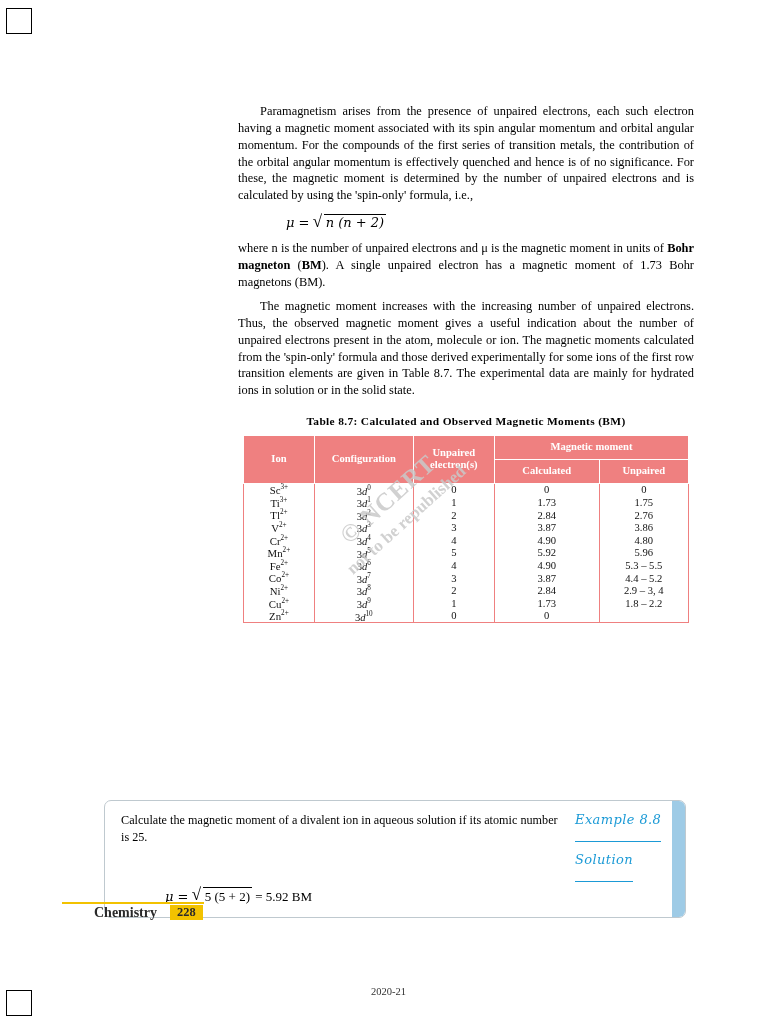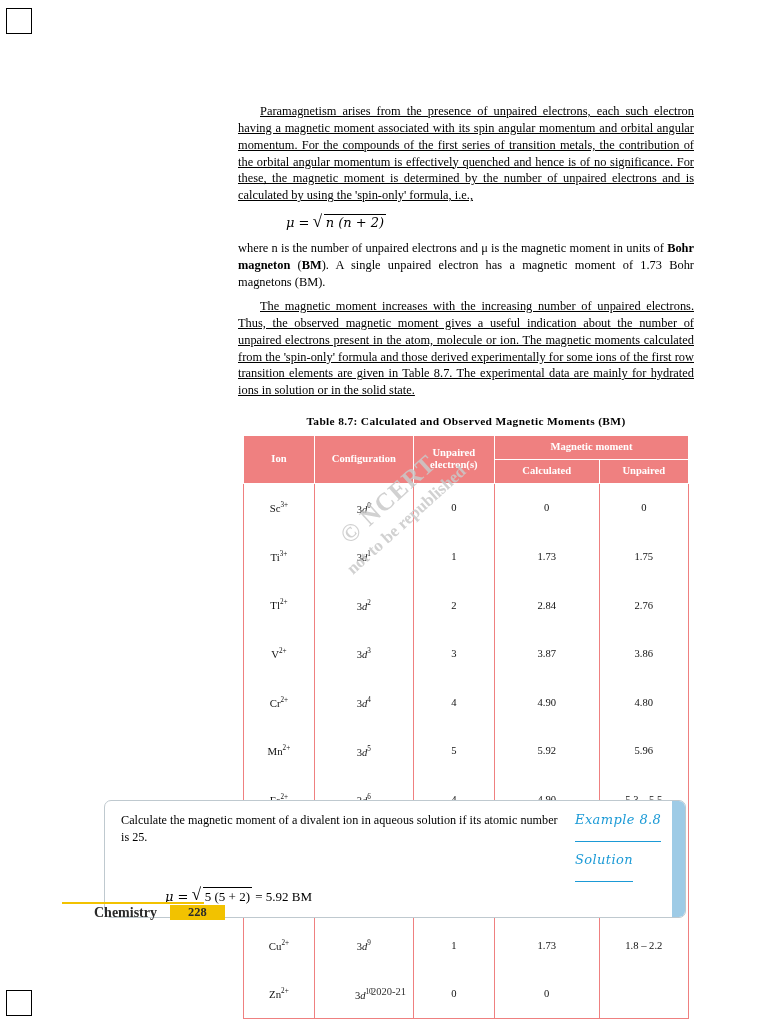--- a/index.html
+++ b/index.html
@@ -37,21 +37,21 @@
     width: 456px;
   }
   p.body {
     margin: 0 0 0 0;
     font-size: 12.4px;
     line-height: 1.36;
     text-align: justify;
     text-justify: inter-word;
   }
   p.indent { text-indent: 22px; }
-  p.gap { margin-top: 7px; text-decoration: underline; }
+  p.gap { margin-top: 7px; }
 
   
   .formula-line {
     margin: 10px 0 10px 0;
     padding-left: 48px;
     font-size: 13px;
     line-height: 1.1;
   }
   .mu { font-style: italic; font-family: "DejaVu Serif", serif; }
   .sqrt-wrap {
@@ -92,21 +92,21 @@
     border: 1px solid #ffffff;
     font-weight: bold;
     padding: 5px 3px;
     text-align: center;
     font-size: 10.6px;
     line-height: 1.2;
   }
   table.magtable td {
     border-left: 1px solid #ef8080;
     border-right: 1px solid #ef8080;
-    padding: 18px 3px;
+    padding: 0 3px;
     text-align: center;
     font-size: 10.6px;
     color: #111;
   }
   table.magtable tr.last td { border-bottom: 1px solid #ef8080; }
   .ionname { font-size: 10.8px; }
   sup.sm { font-size: 7.2px; vertical-align: super; }
   .cfg i { font-style: italic; }
 
   
@@ -202,21 +202,21 @@
     color: #2a2a2a;
   }
   .footer-pageno {
     position: absolute;
     left: 108px;
     top: 3px;
     font-size: 12.4px;
     font-weight: bold;
     color: #2a2a2a;
     background: #f2c200;
-    padding: 0 18px;
+    padding: 0 7px;
   }
   .year {
     position: absolute;
     left: 0;
     right: 0;
     top: 986px;
     text-align: center;
     font-size: 10.5px;
     color: #333;
     padding-left: 13px;

